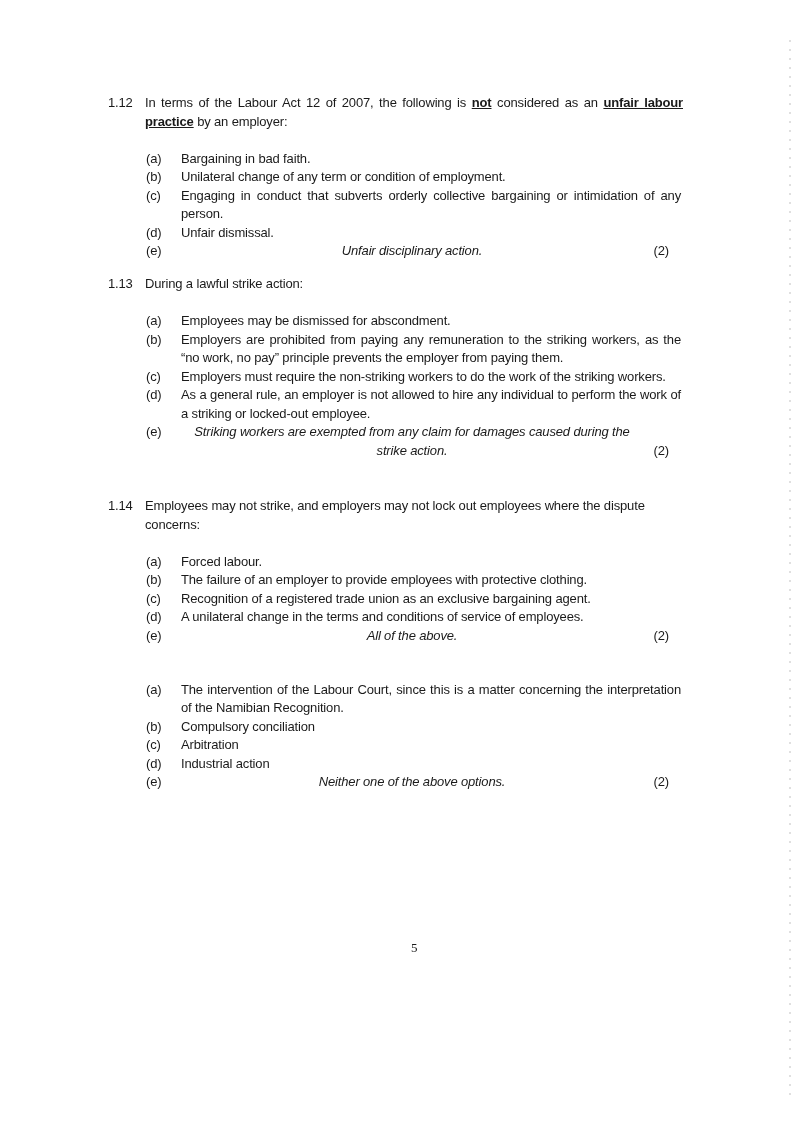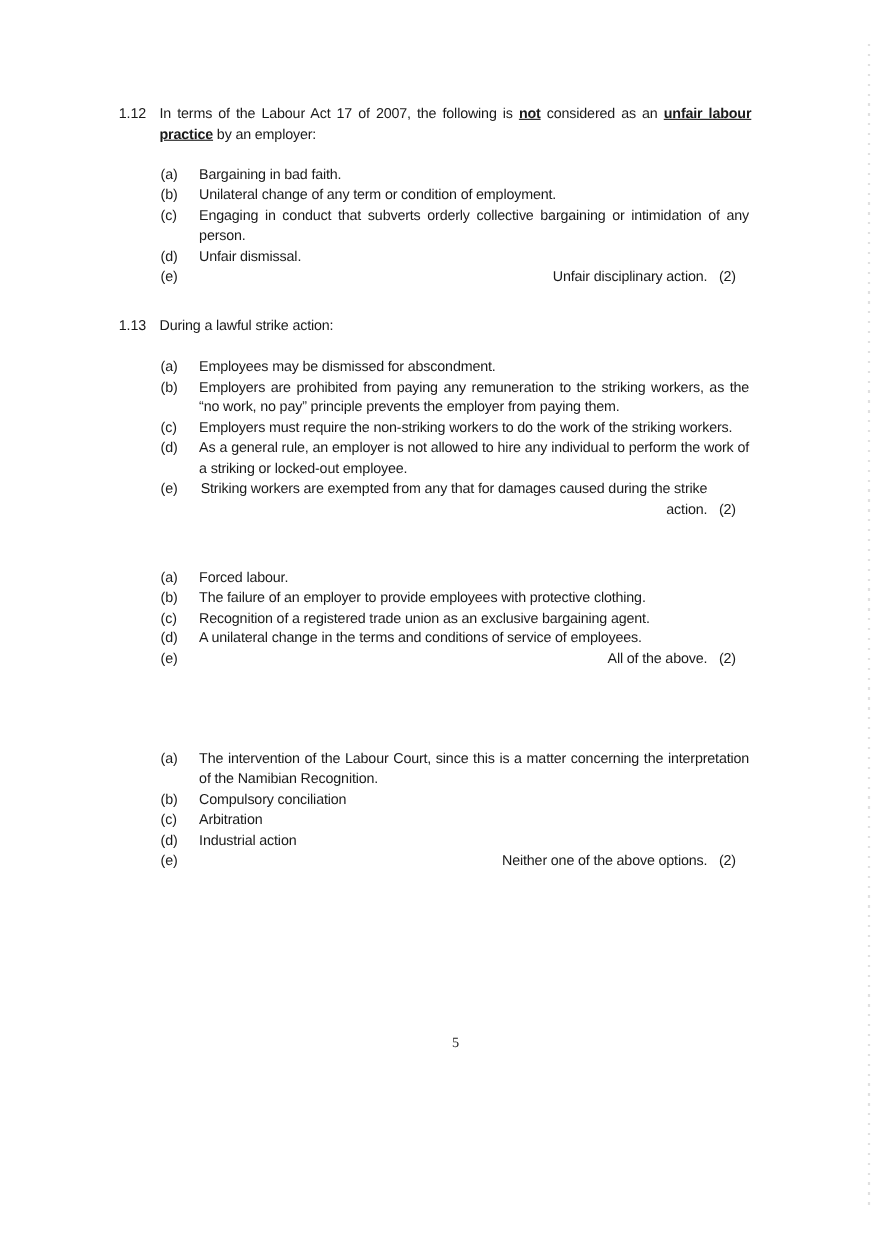--- a/index.html
+++ b/index.html
@@ -11,33 +11,33 @@
   .question { position: absolute; left: 108px; width: 575px; font-size: 13px; line-height: 18.5px; letter-spacing: -0.15px; }
   .q-head { display: flex; }
   .q-num { width: 37px; flex: none; }
   .q-text { flex: 1; text-align: justify; }
   .q-text b.u { font-weight: bold; text-decoration: underline; }
   .options { margin-top: 18.5px; padding-left: 38px; }
   .opt { display: flex; position: relative; }
   .opt-letter { width: 35px; flex: none; }
   .opt-text { flex: 1; text-align: justify; padding-right: 2px; }
   .marks { position: absolute; right: 14px; bottom: 0; }
-  .opt.has-marks .opt-text { padding-right: 40px; text-align: right; }
+  .opt.has-marks .opt-text { padding-right: 40px; text-align: center; font-style: italic; }
   .page-num { position: absolute; left: 411px; top: 940px; font-family: "Liberation Serif", serif; font-size: 13px; }
   .margin-artifact { position: absolute; left: 789px; width: 2px; background: repeating-linear-gradient(to bottom, #d8d8d8 0 2px, transparent 2px 9px); opacity: .8; }
 </style>
 </head>
 <body>
 
 <div class="page">
 
   <div class="question" style="top:94px;">
     <div class="q-head">
       <span class="q-num">1.12</span>
-      <span class="q-text"><span>In terms of the Labour Act 17 of 2007, the following is </span><b class="u">not</b><span> considered as an </span><b class="u">unfair labour practice</b><span> by an employer:</span></span>
+      <span class="q-text"><span>In terms of the Labour Act 12 of 2007, the following is </span><b class="u">not</b><span> considered as an </span><b class="u">unfair labour practice</b><span> by an employer:</span></span>
     </div>
     <div class="options">
       <div class="opt">
           <span class="opt-letter">(a)</span>
           <span class="opt-text">Bargaining in bad faith.</span>
         </div>
       <div class="opt">
           <span class="opt-letter">(b)</span>
           <span class="opt-text">Unilateral change of any term or condition of employment.</span>
         </div>
@@ -50,21 +50,21 @@
           <span class="opt-text">Unfair dismissal.</span>
         </div>
       <div class="opt has-marks">
           <span class="opt-letter">(e)</span>
           <span class="opt-text">Unfair disciplinary action.</span>
           <span class="marks">(2)</span>
         </div>
     </div>
   </div>
 
-  <div class="question" style="top:275px;margin-top:12px;">
+  <div class="question" style="top:275px;">
     <div class="q-head">
       <span class="q-num">1.13</span>
       <span class="q-text">During a lawful strike action:</span>
     </div>
     <div class="options">
       <div class="opt">
           <span class="opt-letter">(a)</span>
           <span class="opt-text">Employees may be dismissed for abscondment.</span>
         </div>
       <div class="opt">
@@ -74,27 +74,31 @@
       <div class="opt">
           <span class="opt-letter">(c)</span>
           <span class="opt-text">Employers must require the non-striking workers to do the work of the striking workers.</span>
         </div>
       <div class="opt">
           <span class="opt-letter">(d)</span>
           <span class="opt-text">As a general rule, an employer is not allowed to hire any individual to perform the work of a striking or locked-out employee.</span>
         </div>
       <div class="opt has-marks">
           <span class="opt-letter">(e)</span>
-          <span class="opt-text">Striking workers are exempted from any that for damages caused during the strike action.</span>
+          <span class="opt-text">Striking workers are exempted from any claim for damages caused during the strike action.</span>
           <span class="marks">(2)</span>
         </div>
     </div>
   </div>
 
   <div class="question" style="top:497px;">
+    <div class="q-head">
+      <span class="q-num">1.14</span>
+      <span class="q-text" style="text-align:left; padding-right:30px;">Employees may not strike, and employers may not lock out employees where the dispute concerns:</span>
+    </div>
     <div class="options">
       <div class="opt">
           <span class="opt-letter">(a)</span>
           <span class="opt-text">Forced labour.</span>
         </div>
       <div class="opt">
           <span class="opt-letter">(b)</span>
           <span class="opt-text">The failure of an employer to provide employees with protective clothing.</span>
         </div>
       <div class="opt">

